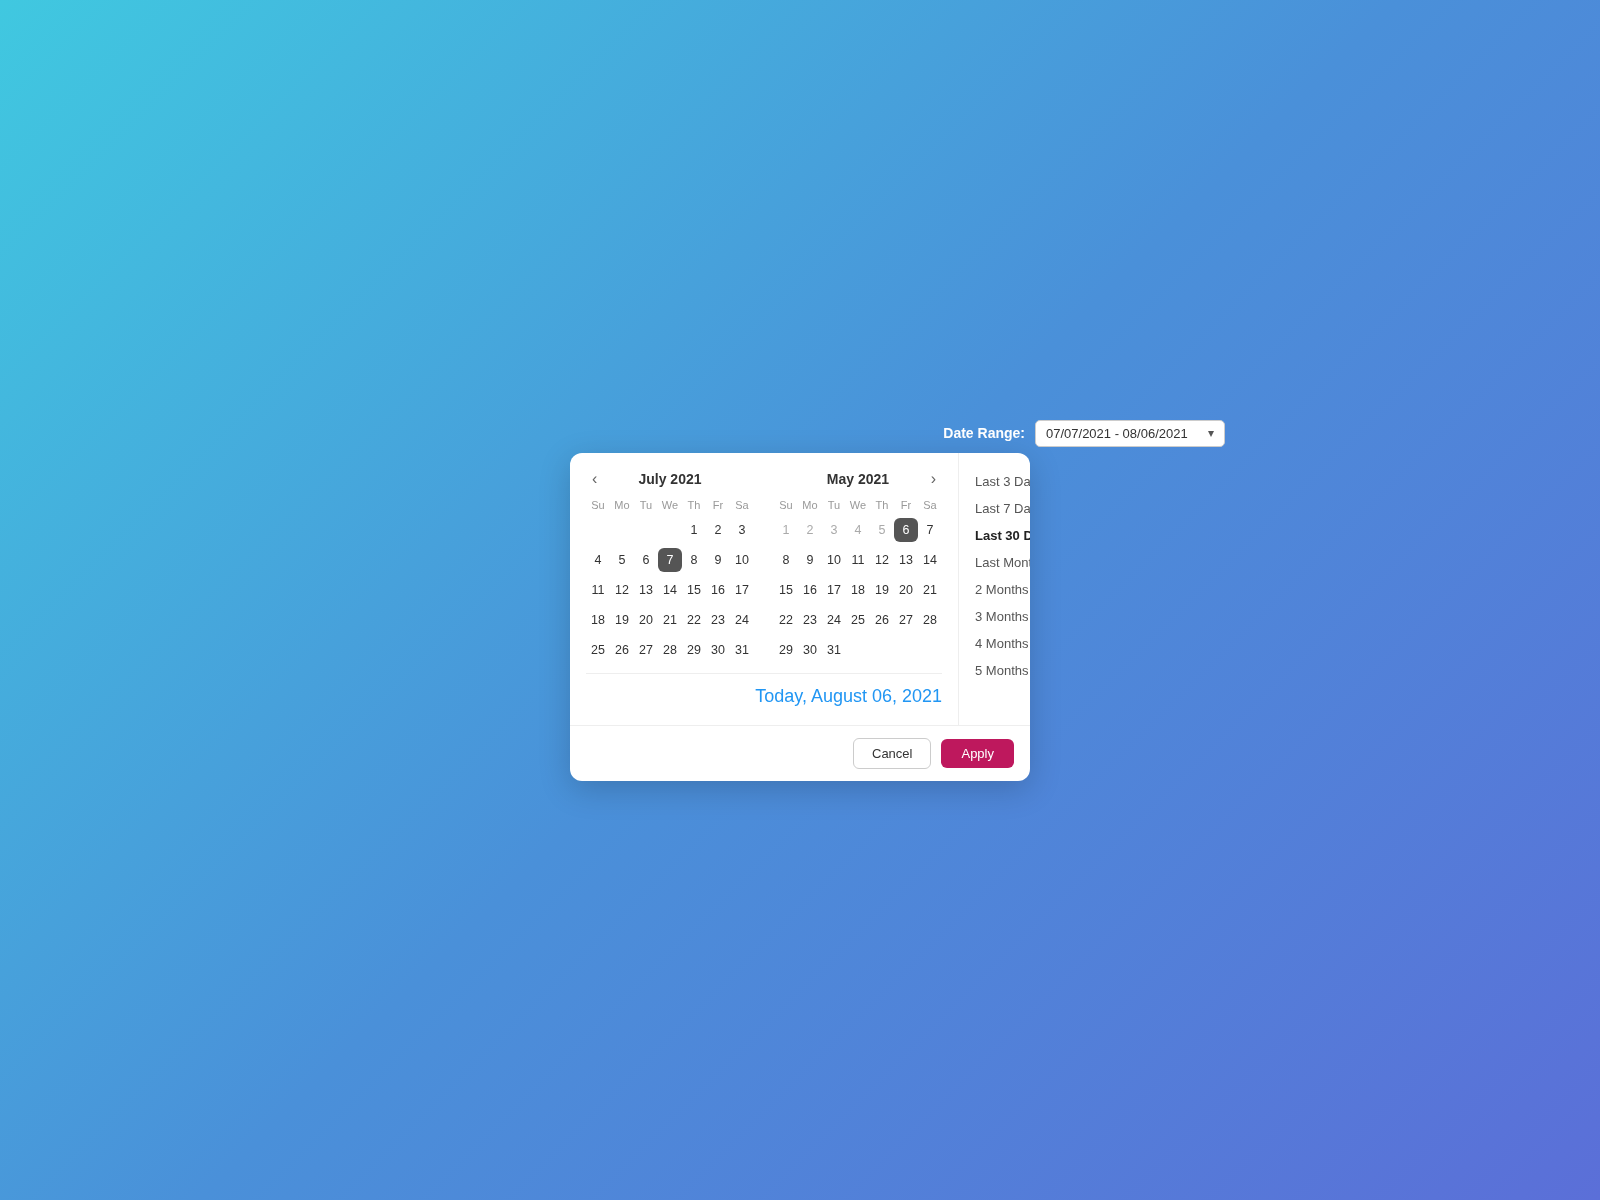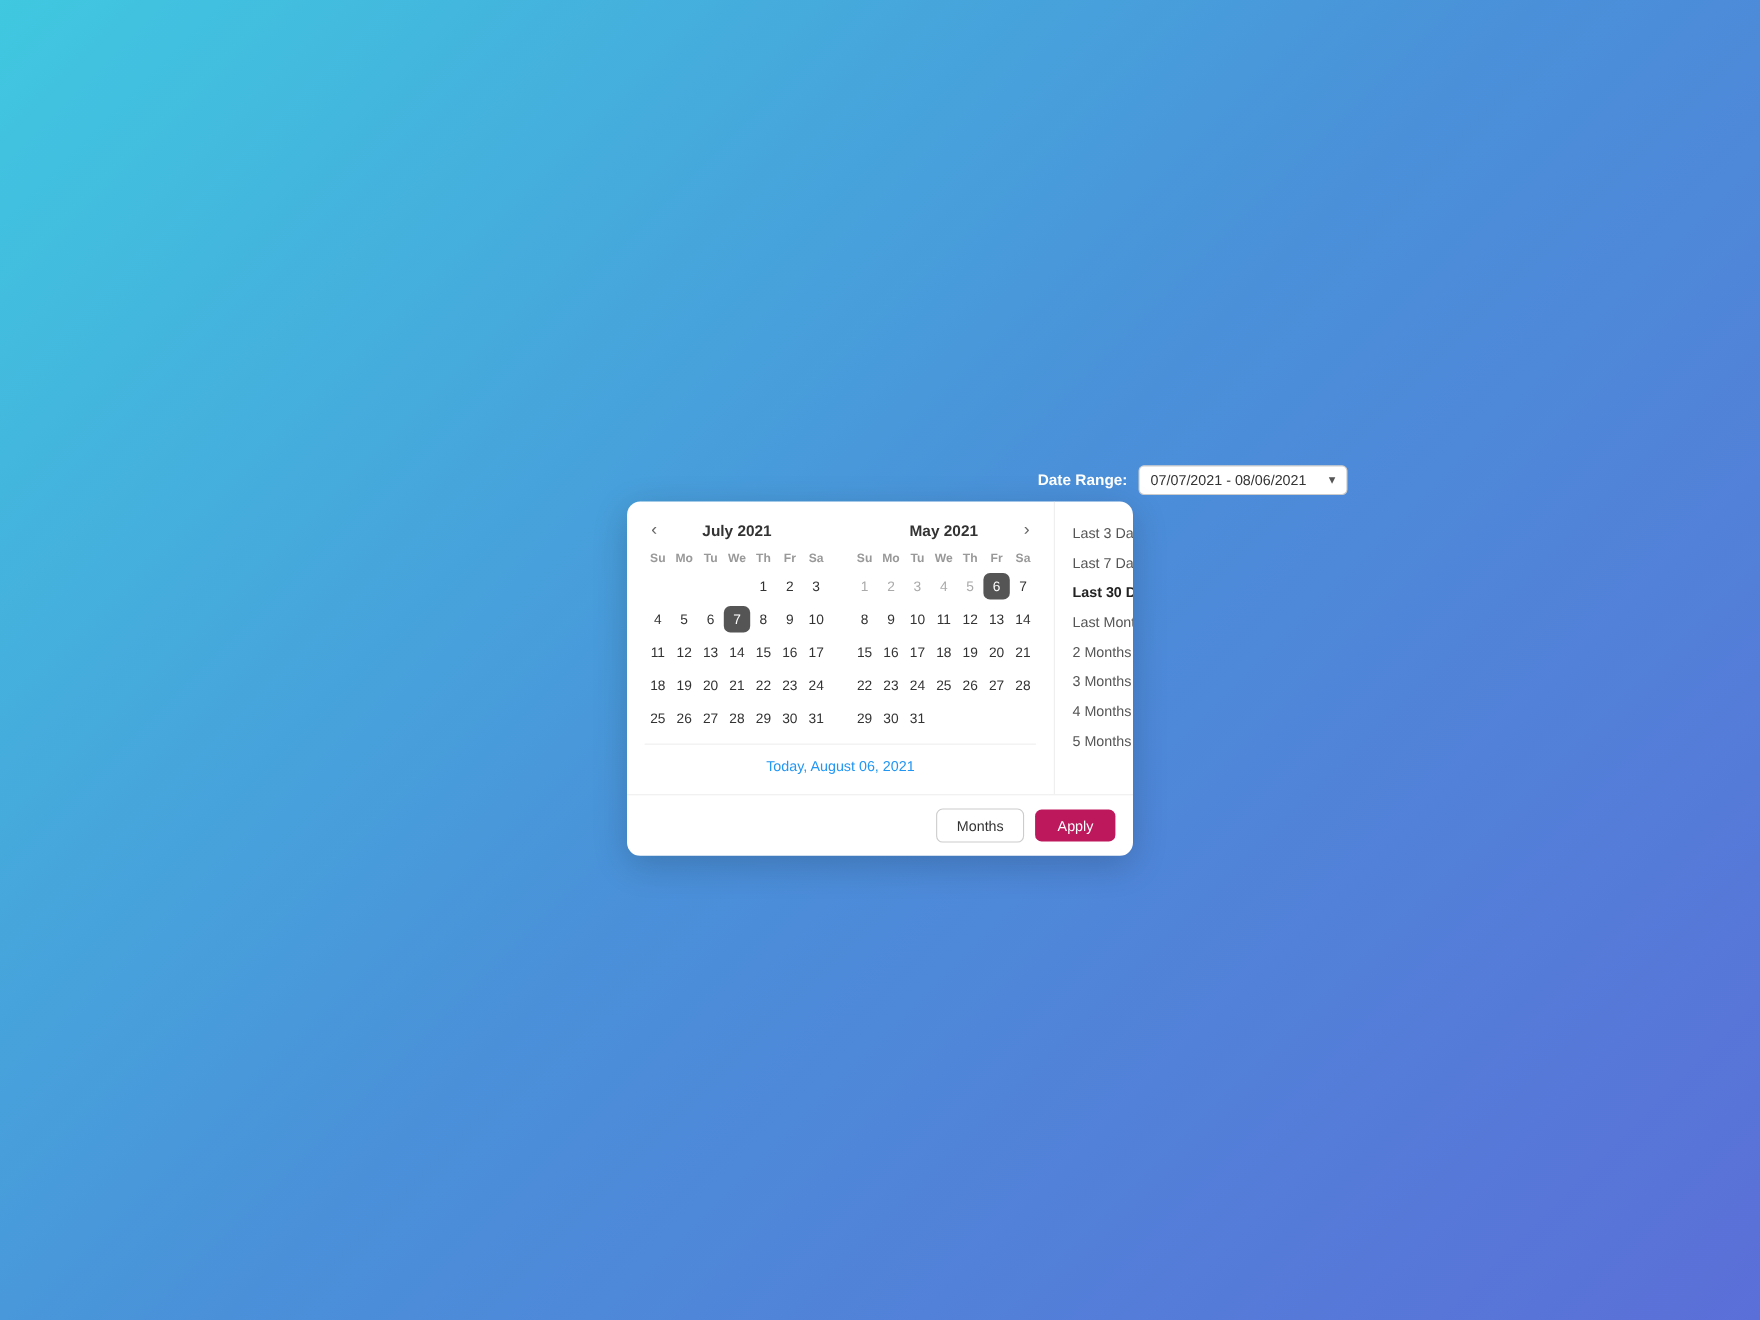--- a/index.html
+++ b/index.html
@@ -132,21 +132,21 @@
     }
 
     .cal-grid {
       width: 100%;
       border-collapse: collapse;
     }
 
     .cal-grid th {
       font-size: 11px;
       color: #999;
-      font-weight: 700;
+      font-weight: 400;
       text-align: center;
       padding: 2px 0 4px 0;
       width: 28px;
     }
 
     .cal-grid td {
       text-align: center;
       padding: 3px 0;
       width: 28px;
       height: 26px;
@@ -164,23 +164,23 @@
       cursor: pointer;
     }
 
     .day-cell.selected {
       background: #555;
       color: #fff;
       border-radius: 6px;
     }
 
     .today-row {
-      text-align: center;
+      text-align: right;
       padding: 12px 0 8px 0;
-      font-size: 13px;
+      font-size: 18px;
       color: #2196F3;
       cursor: pointer;
     }
 
     .picker-bottom {
       display: flex;
       align-items: center;
       justify-content: flex-end;
       gap: 10px;
       padding: 12px 16px;
@@ -374,16 +374,16 @@
         <div class="shortcut-item active">Last 30 Days</div>
         <div class="shortcut-item">Last Month</div>
         <div class="shortcut-item">2 Months Ago</div>
         <div class="shortcut-item">3 Months Ago</div>
         <div class="shortcut-item">4 Months Ago</div>
         <div class="shortcut-item">5 Months Ago</div>
       </div>
   </div>
 
   <div class="picker-bottom">
-    <button class="btn-cancel">Months</button>
+    <button class="btn-cancel">Cancel</button>
     <button class="btn-apply">Apply</button>
   </div>
 </div>
 
 </body></html>

